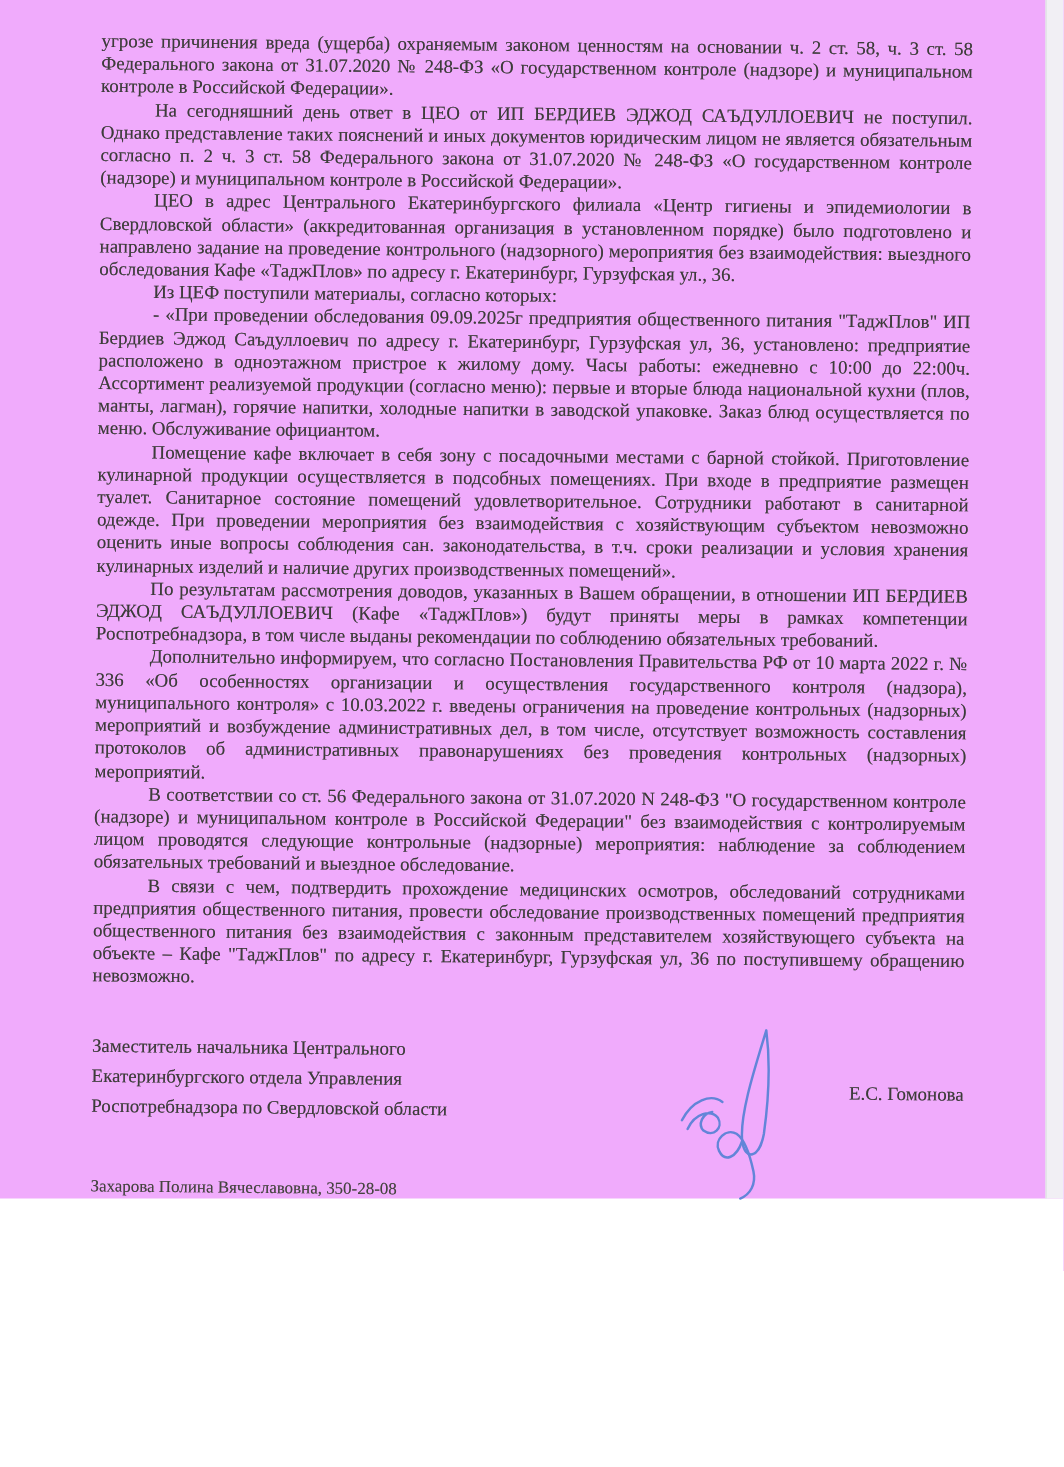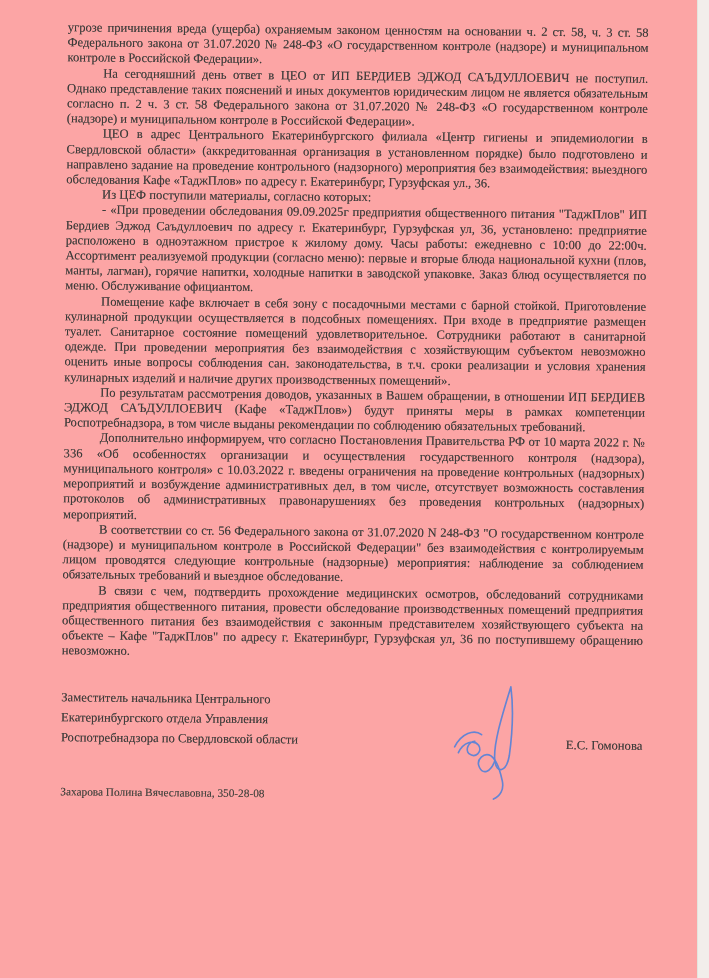--- a/index.html
+++ b/index.html
@@ -3,22 +3,22 @@
 <meta charset="utf-8">
 <style>
   html, body { margin: 0; padding: 0; }
   body {
     width: 709px; height: 978px;
     background: #ffffff;
     overflow: hidden;
   }
   .page {
     position: relative;
-    width: 709px; height: 978px;
-    background: #fca5a5;
+    width: 709px; height: 799px;
+    background: #f0abfc;
     font-family: "Liberation Serif", serif;
     color: #3d3c3a;
   }
   
   .scan-tilt {
     transform: rotate(0.55deg);
     transform-origin: 40px 0;
   }
   .content {
     padding: 20px 60px 0 68px;
@@ -42,21 +42,21 @@
     text-shadow: 0 0 0.35px rgba(61,60,58,0.55);
   }
   .signature-svg {
     position: absolute;
     left: 388px; top: -8px;
     width: 96px; height: 120px;
     pointer-events: none;
   }
   .signer-name {
     position: absolute;
-    left: 505px; top: 46px;
+    left: 505px; top: 30px;
     font-size: 12.6px;
     white-space: nowrap;
     text-shadow: 0 0 0.35px rgba(61,60,58,0.55);
   }
   .footer-line {
     margin-top: 34px;
     font-size: 11.3px;
     color: #45443f;
     text-shadow: 0 0 0.3px rgba(69,68,63,0.5);
   }

